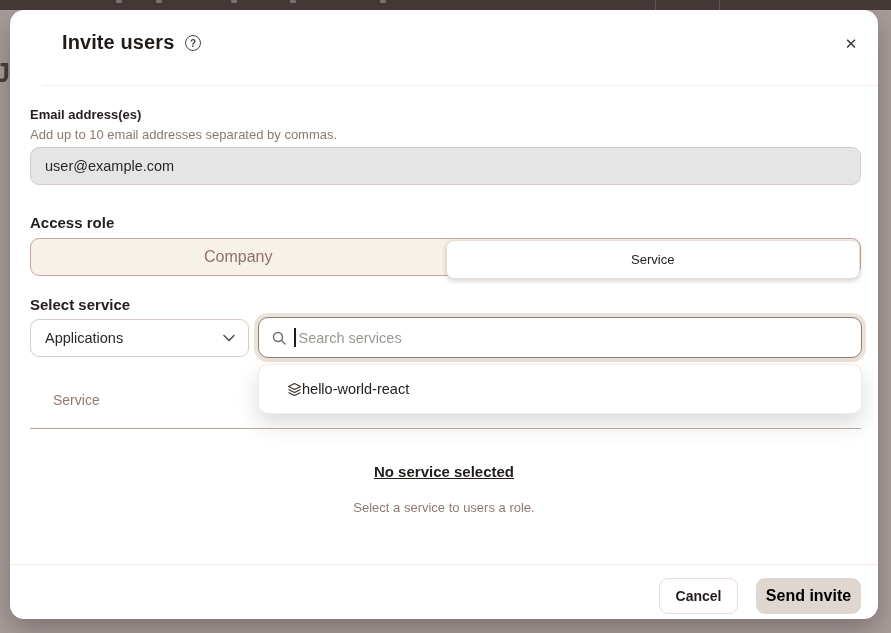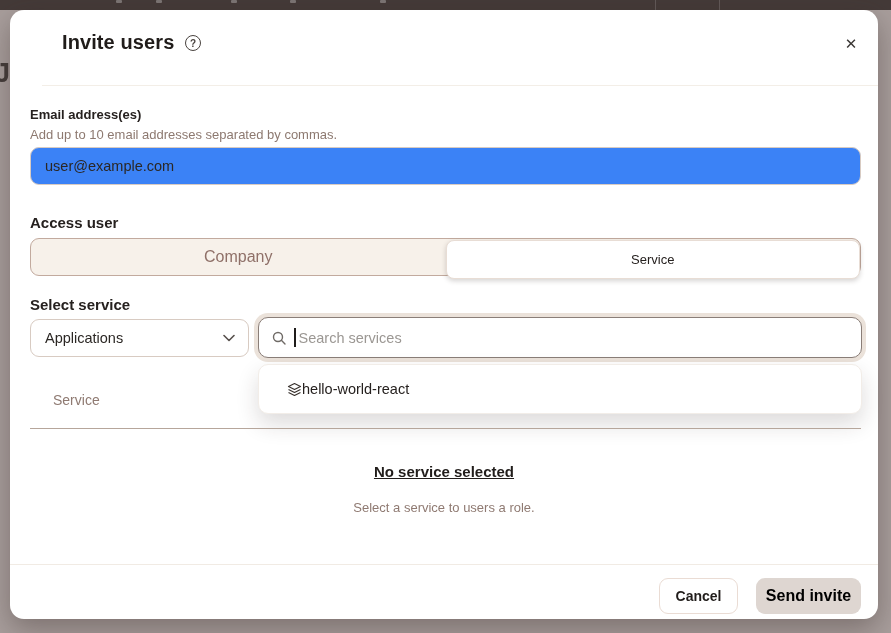--- a/index.html
+++ b/index.html
@@ -33,21 +33,21 @@
   .close-button{
     position:absolute;right:14px;top:21px;width:26px;height:26px;background:none;border:none;padding:0;
     font-size:15px;color:#3a3634;cursor:pointer;font-family:inherit;line-height:26px;text-align:center;
   }
   
   .email-label{position:absolute;left:20px;top:97px;font-size:13px;font-weight:700;color:#26211f;}
   .email-helper{position:absolute;left:20px;top:117px;font-size:13px;color:#8d7970;}
   .email-input{
     position:absolute;left:20px;top:137px;width:831px;height:38px;box-sizing:border-box;
     border:1px solid #d8cbc2;border-radius:9px;padding:16px 14px;font-size:14.5px;color:#2b2724;
-    background:#3b82f6;outline:none;font-family:inherit;
+    background:#e5e5e5;outline:none;font-family:inherit;
   }
   
   .access-label{position:absolute;left:20px;top:204px;font-size:15px;font-weight:600;color:#26211f;}
   .toggle{
     position:absolute;left:20px;top:228px;width:831px;height:38px;box-sizing:border-box;
     background:#f7f1ea;border:1px solid #c2aa9e;border-radius:9px;
   }
   .toggle-company{
     position:absolute;left:0;top:0;width:50%;height:100%;display:flex;align-items:center;justify-content:center;
     font-size:16px;color:#8f7068;cursor:pointer;
@@ -131,21 +131,21 @@
       <span class="help-icon">
         <span>?</span>
       </span>
       <button class="close-button">✕</button>
     </div>
 
     <div class="email-label">Email address(es)</div>
     <div class="email-helper">Add up to 10 email addresses separated by commas.</div>
     <input class="email-input" type="text" value="user@example.com" style="">
 
-    <div class="access-label">Access user</div>
+    <div class="access-label">Access role</div>
     <div class="toggle">
       <div class="toggle-company">Company</div>
       <div class="toggle-service">Service</div>
     </div>
 
     <div class="select-label">Select service</div>
 
     <div class="type-select">
       <span>Applications</span>
       <span class="icon">

